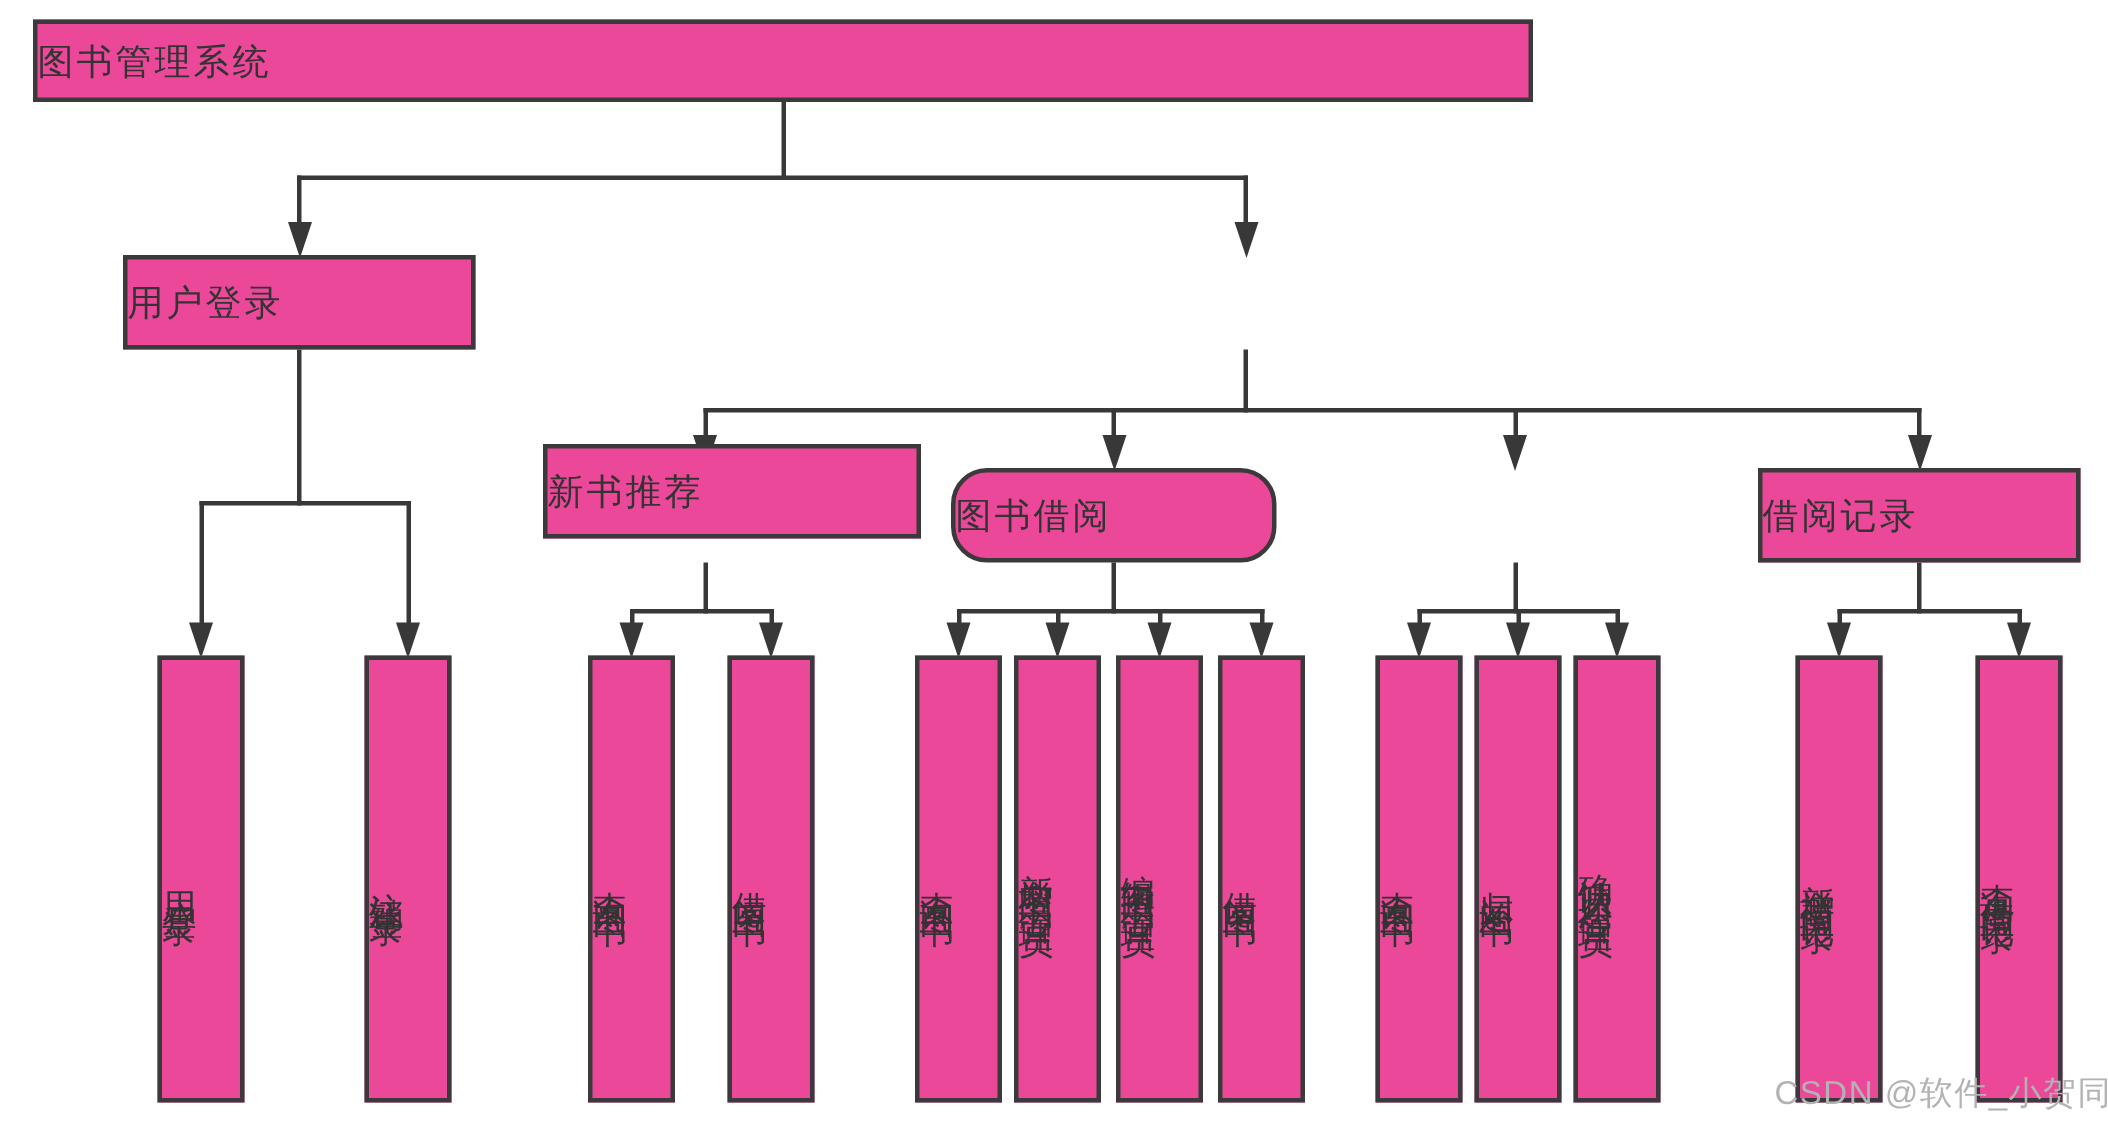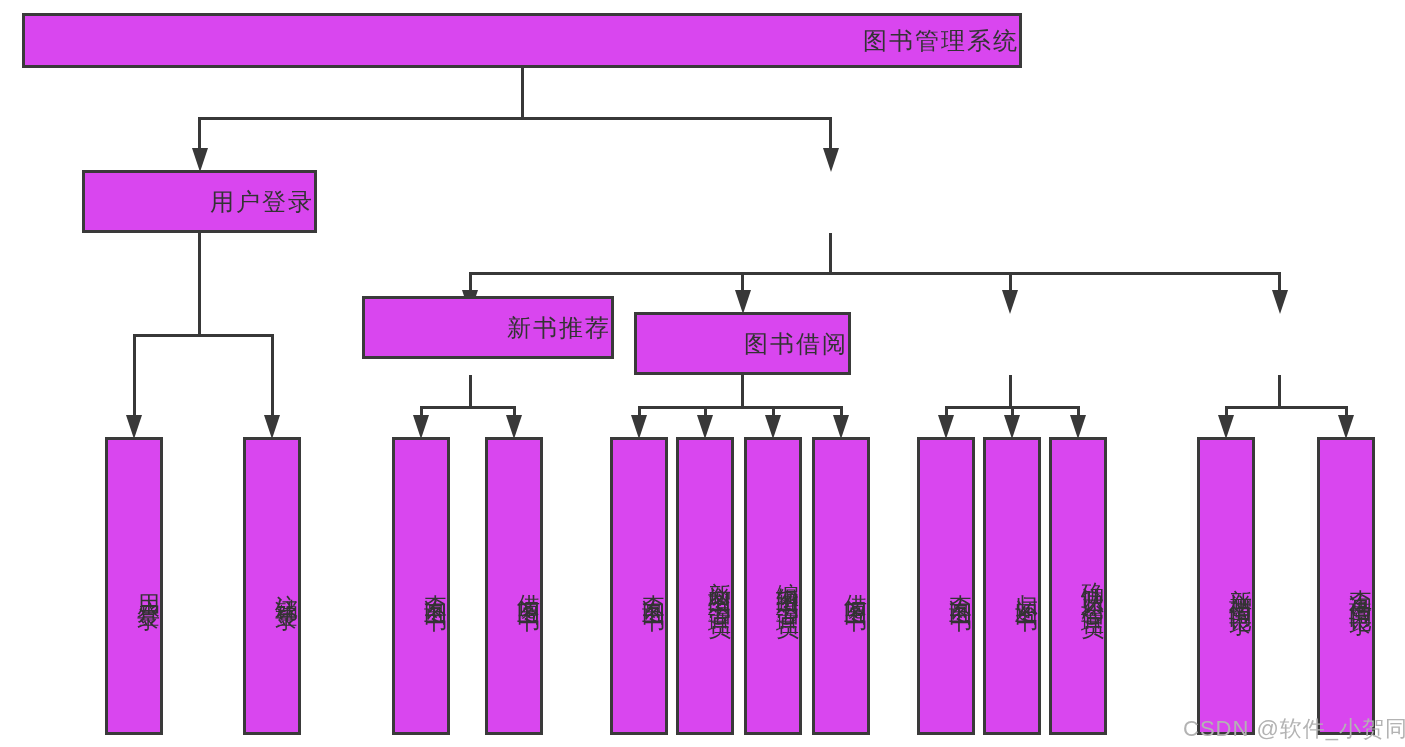--- a/index.html
+++ b/index.html
@@ -7,25 +7,25 @@
     position: relative;
     width: 1405px;
     height: 747px;
     background: #ffffff;
     overflow: hidden;
     font-family: "Liberation Sans", "DejaVu Sans", sans-serif;
   }
   .node {
     position: absolute;
     box-sizing: border-box;
-    background: #d946ef;
+    background: #ec4899;
     border: 3px solid #3a3a3a;
     display: flex;
     align-items: center;
-    justify-content: flex-end;
+    justify-content: flex-start;
     color: #333333;
     z-index: 2;
   }
   .node.horizontal .label {
     font-size: 24px;
     letter-spacing: 2px;
     white-space: nowrap;
   }
   .node.vertical .label {
     writing-mode: vertical-rl;
@@ -67,22 +67,25 @@
   <div id="watermark">CSDN @软件_小贺同学</div>
 <div class="node horizontal" style="left: 22px; top: 13px; width: 1000px; height: 55px;">
       <span class="label">图书管理系统</span>
     </div>
     <div class="node horizontal" style="left: 82px; top: 170px; width: 235px; height: 63px;">
       <span class="label">用户登录</span>
     </div>
     <div class="node horizontal" style="left: 362px; top: 296px; width: 252px; height: 63px;">
       <span class="label">新书推荐</span>
     </div>
-    <div class="node horizontal" style="left: 634px; top: 312px; width: 217px; height: 63px;">
+    <div class="node horizontal" style="left: 634px; top: 312px; width: 217px; height: 63px; border-radius: 24px;">
       <span class="label">图书借阅</span>
+    </div>
+    <div class="node horizontal" style="left: 1172px; top: 312px; width: 215px; height: 63px;">
+      <span class="label">借阅记录</span>
     </div>
     <div class="node vertical" style="left: 105px; top: 437px; width: 58px; height: 298px;">
       <span class="label">用户登录</span>
     </div>
     <div class="node vertical" style="left: 243px; top: 437px; width: 58px; height: 298px;">
       <span class="label">注销登录</span>
     </div>
     <div class="node vertical" style="left: 392px; top: 437px; width: 58px; height: 298px;">
       <span class="label">查询图书</span>
     </div>

